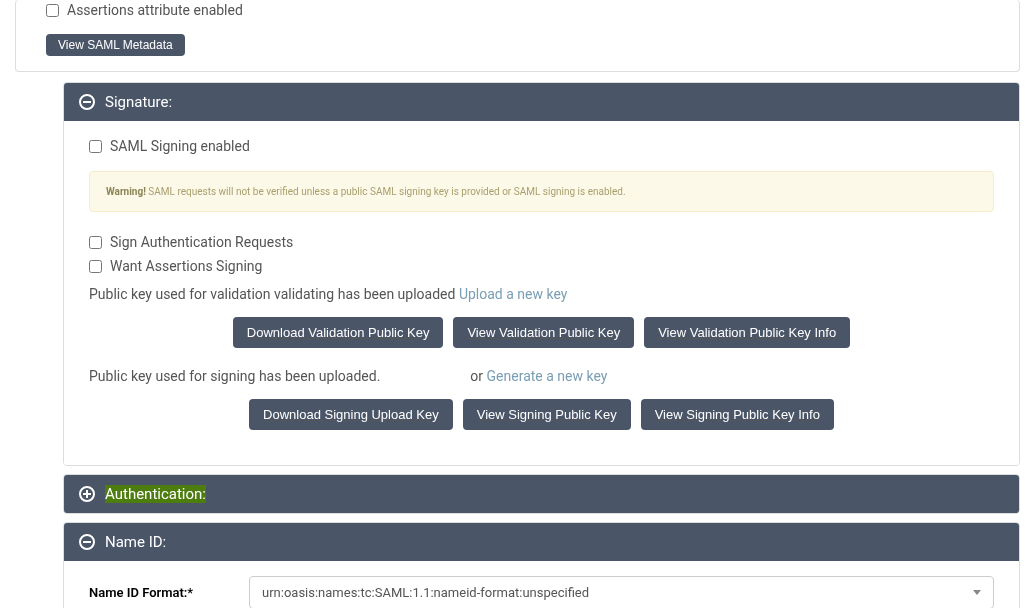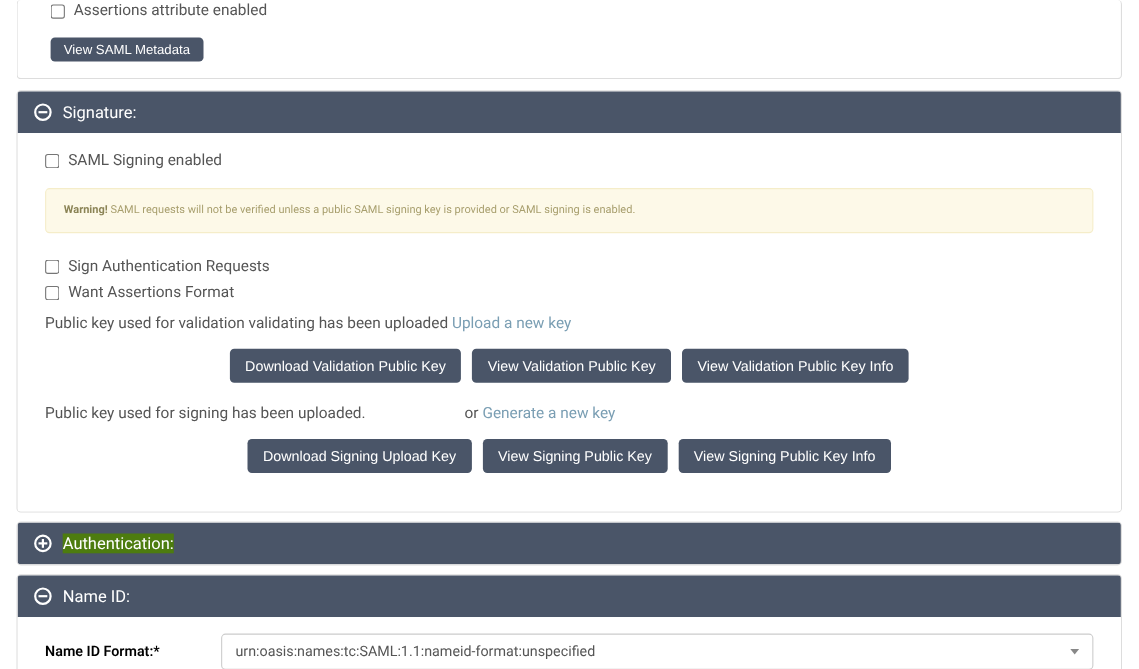--- a/index.html
+++ b/index.html
@@ -21,20 +21,21 @@
       margin-bottom: 10px;
       padding: 0 0 15px 0;
       overflow: hidden;
       border-top: none;
     }
     .panel {
       border: 1px solid #ddd;
       border-radius: 4px;
       margin-bottom: 8px;
       overflow: hidden;
+      margin-left: 48px;
     }
     .panel-header {
       background: #4a5568;
       color: #fff;
       padding: 10px 15px;
       display: flex;
       align-items: center;
       cursor: pointer;
       font-size: 15px;
     }
@@ -106,20 +107,21 @@
     }
     .link-text {
       color: #7a9eb3;
       cursor: pointer;
     }
     .button-row {
       display: flex;
       justify-content: center;
       gap: 10px;
       margin: 15px 0 20px 0;
+      text-decoration: underline;
     }
     .btn {
       background: #4a5568;
       color: #fff;
       border: none;
       padding: 8px 14px;
       border-radius: 4px;
       font-size: 13px;
       cursor: pointer;
     }
@@ -213,21 +215,21 @@
     <div class="warning-box">
       <strong>Warning!</strong><span> SAML requests will not be verified unless a public SAML signing key is provided or SAML signing is enabled.</span>
     </div>
 
     <div class="checkbox-row">
       <input type="checkbox" style="">
       <span>Sign Authentication Requests</span>
     </div>
     <div class="checkbox-row">
       <input type="checkbox" style="">
-      <span>Want Assertions Format</span>
+      <span>Want Assertions Signing</span>
     </div>
 
     <div class="key-text">
       <span>Public key used for validation validating has been uploaded </span><span class="link-text">Upload a new key</span>
     </div>
 
     <div class="button-row">
       <button class="btn">Download Validation Public Key</button>
       <button class="btn">View Validation Public Key</button>
       <button class="btn">View Validation Public Key Info</button>

